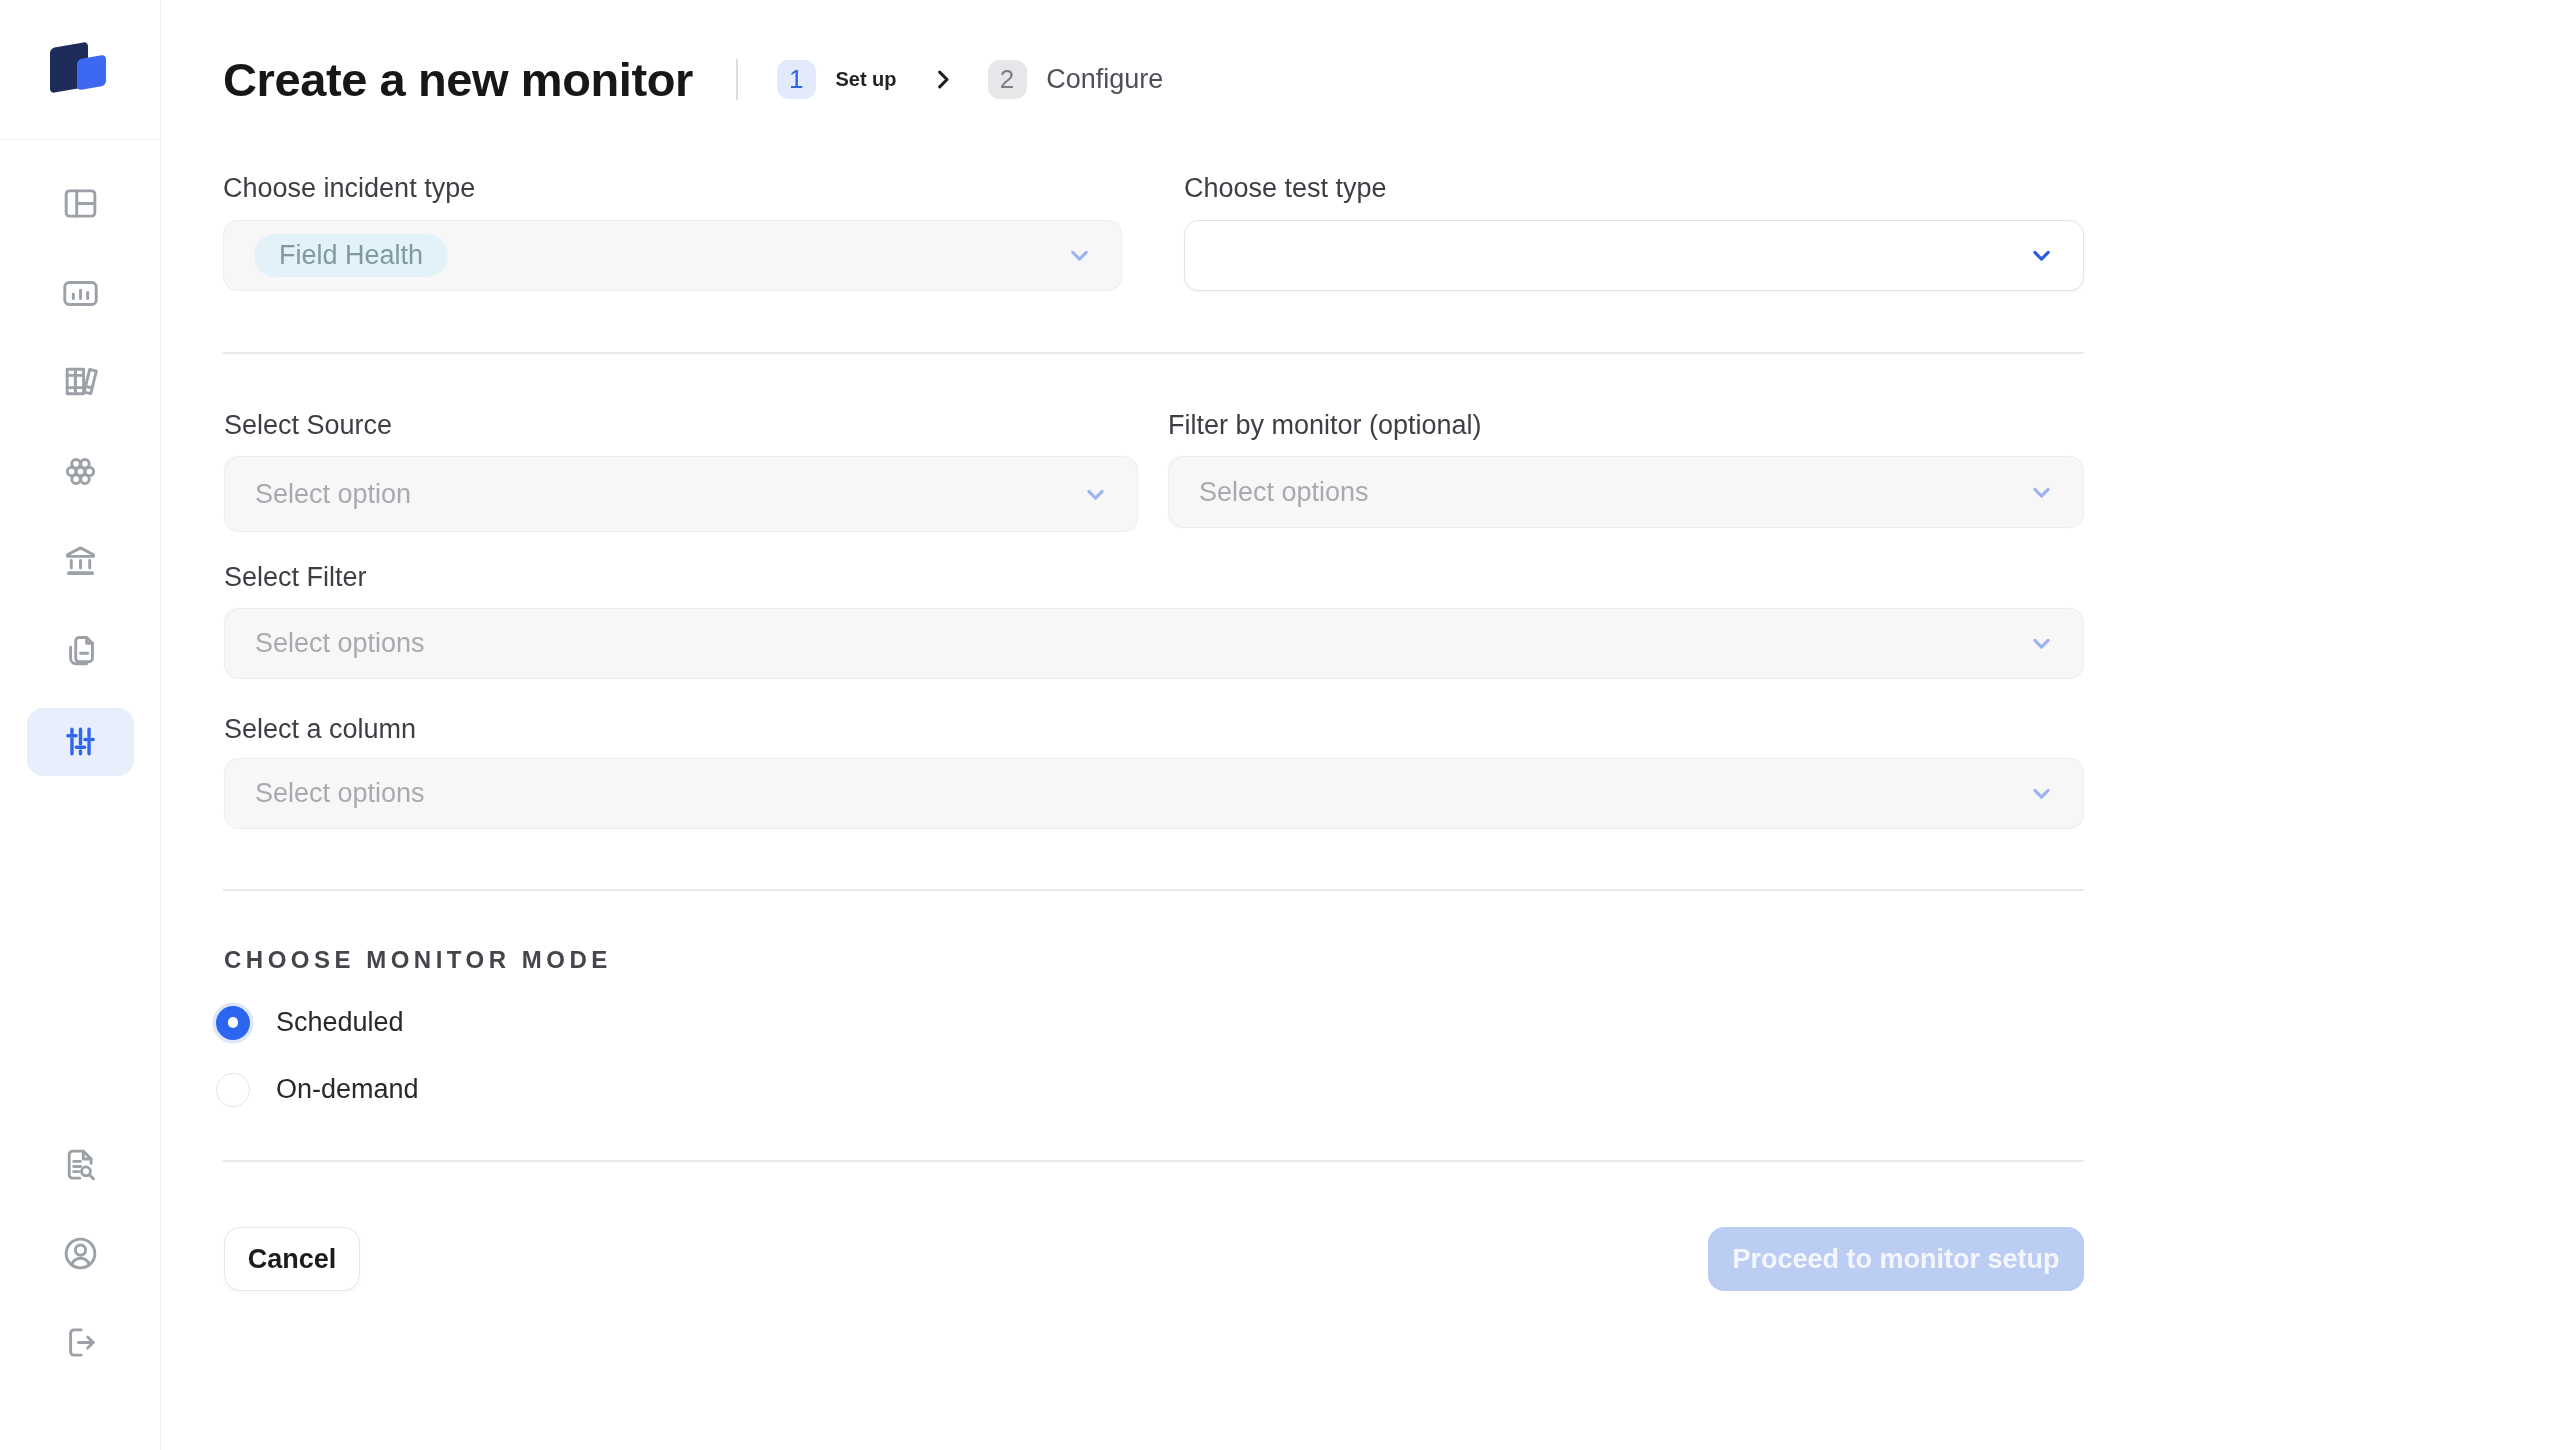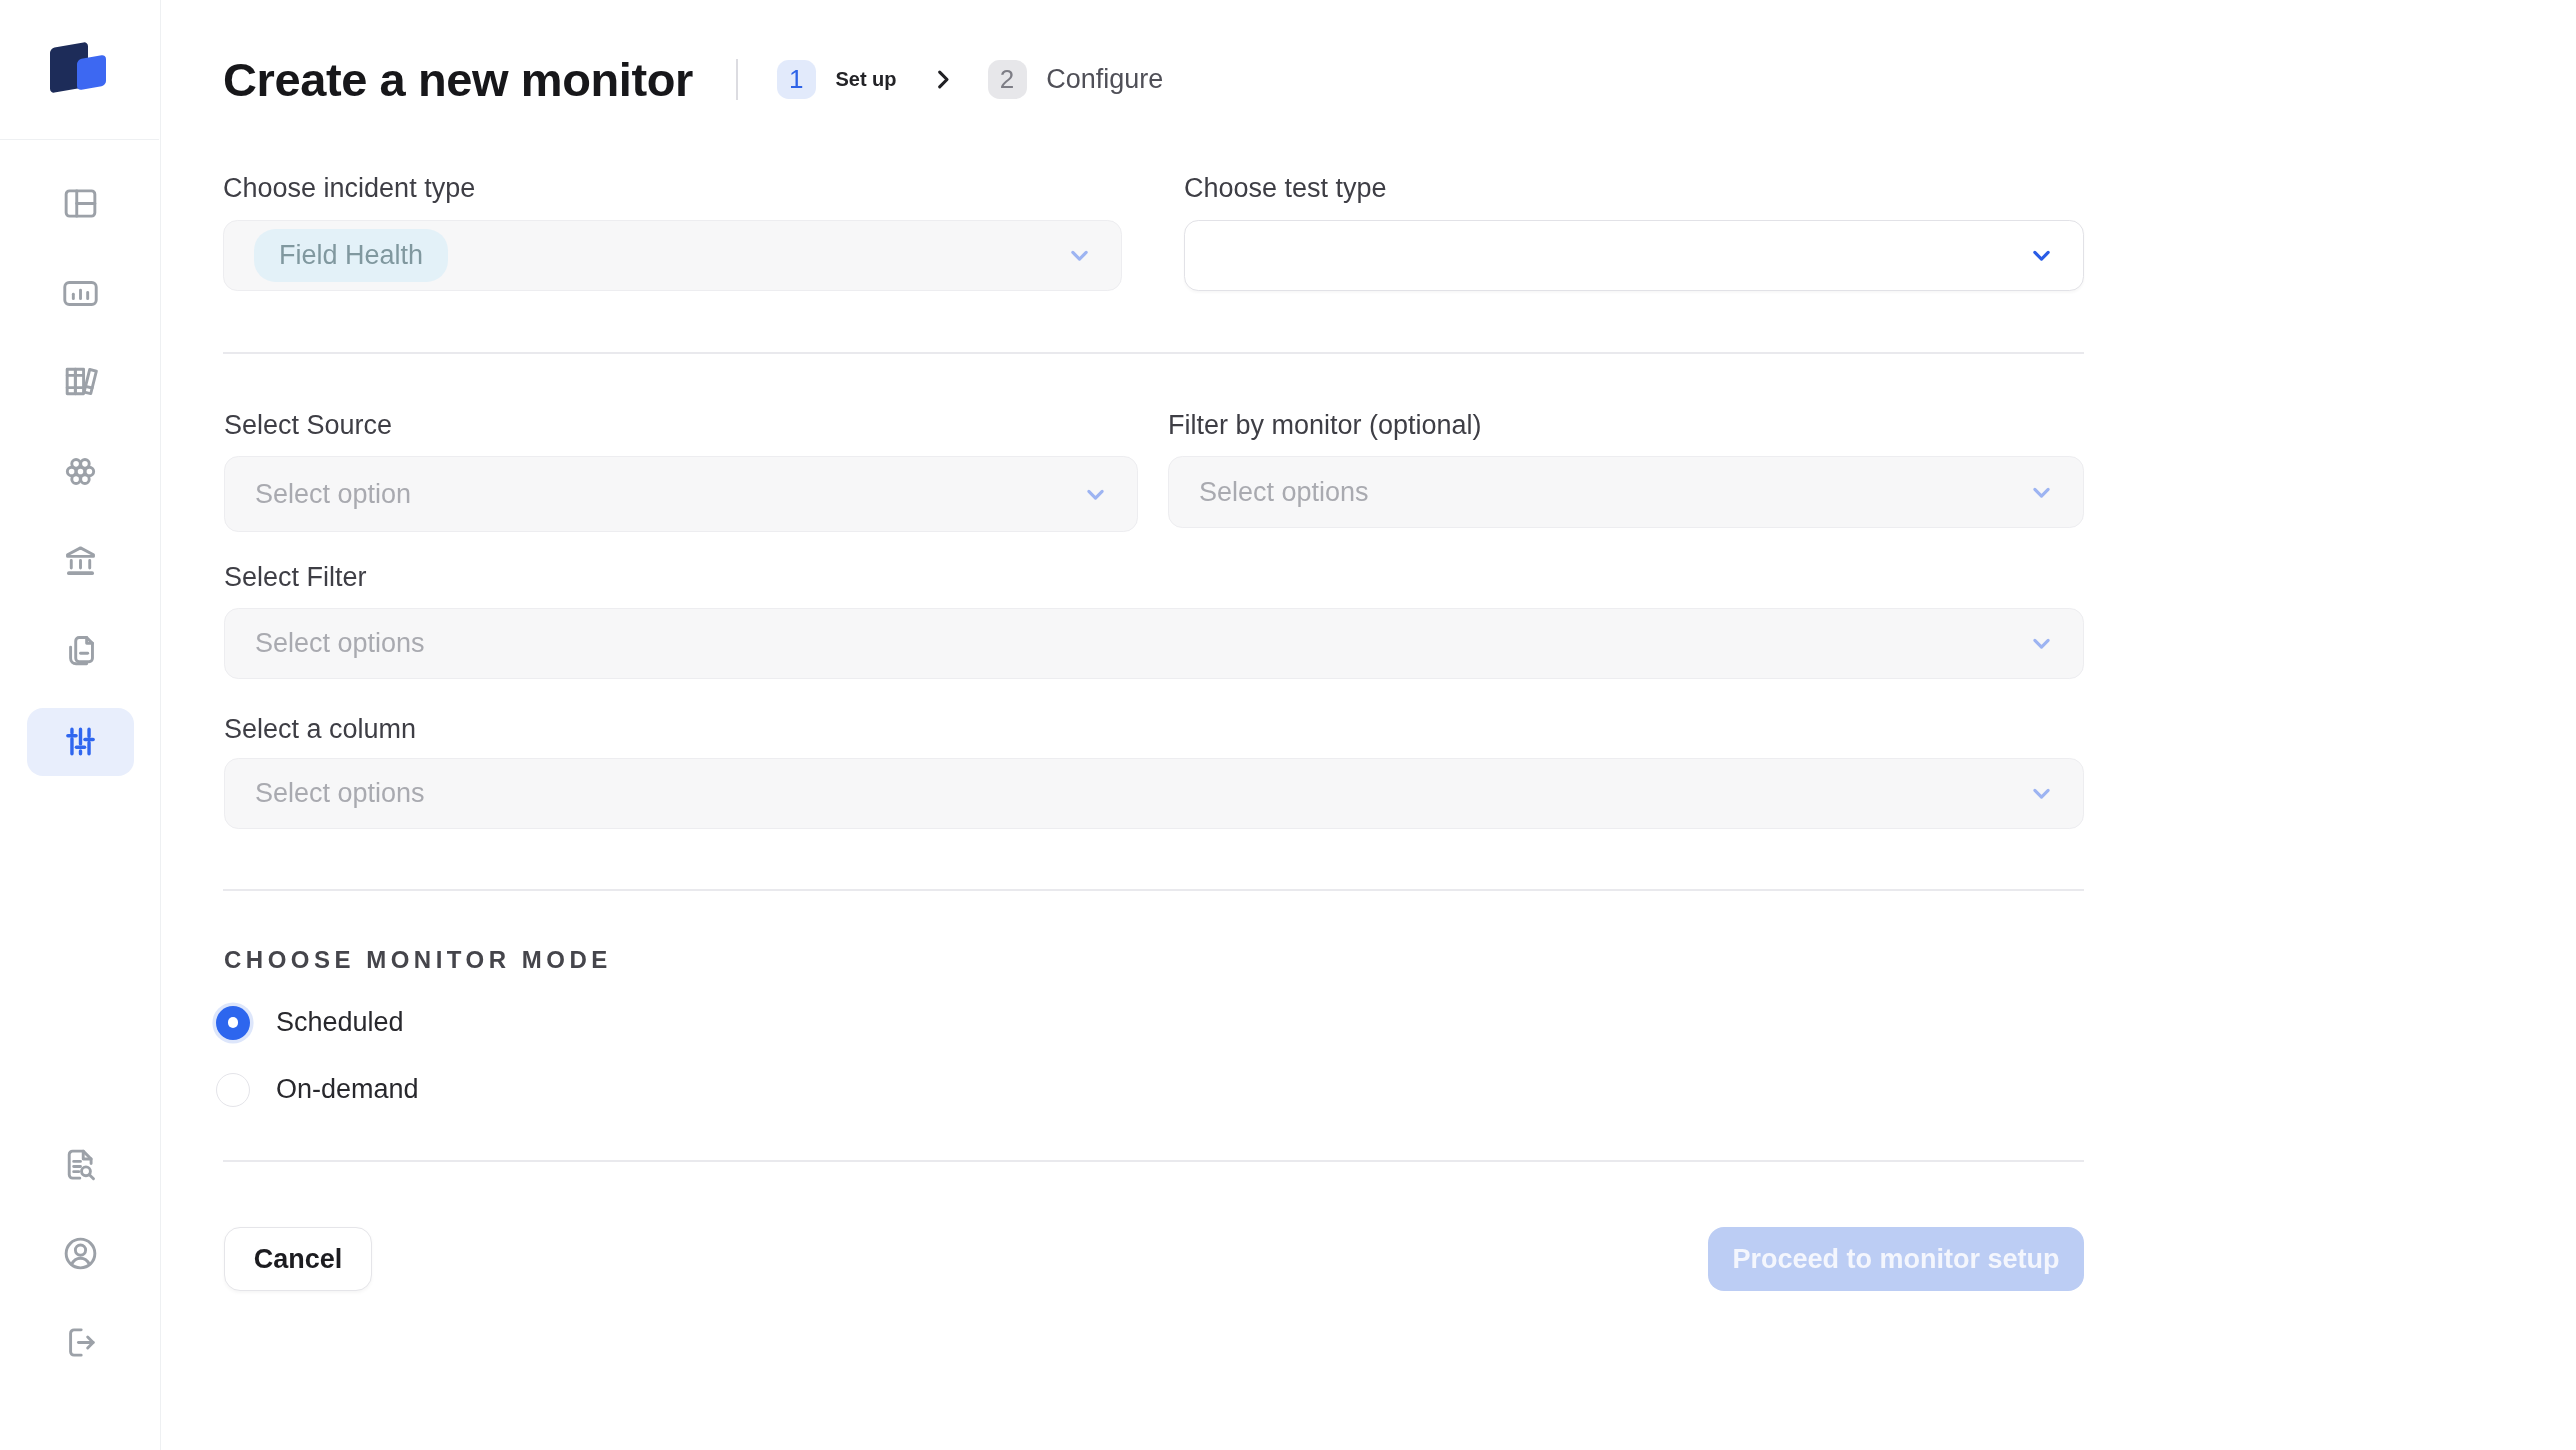--- a/index.html
+++ b/index.html
@@ -70,21 +70,21 @@
   }
   .select.gray { background:#f7f7f8; border:1.8px solid #ededf0; }
   .select.white { background:#ffffff; border:1.8px solid #e2e2e7; box-shadow:0 1.8px 2.7px rgba(0,0,0,0.03); }
   .select .chev { margin-left:auto; display:flex; }
   .chev svg { width:29px; height:29px; }
   .chev-light { fill:none; stroke:#9db4f2; stroke-width:2.6; stroke-linecap:round; stroke-linejoin:round; }
   .chev-vivid { fill:none; stroke:#2a5ce6; stroke-width:2.6; stroke-linecap:round; stroke-linejoin:round; }
   .placeholder { font-size:27px; color:#a9aab0; white-space:nowrap; }
   .chip {
     background:#e3f1f8; color:#80989f; font-size:27px;
-    height:53px; padding:0 25px; border-radius:21.5px;
+    height:43px; padding:0 25px; border-radius:21.5px;
     display:flex; align-items:center; white-space:nowrap;
   }
 
   .hdivider { position:absolute; left:62px; width:1861px; height:1.8px; background:#e9e9ed; }
 
   .mode-heading {
     position:absolute; left:63px; top:946px;
     font-size:24px; font-weight:700; letter-spacing:4.5px; color:#45454b; white-space:nowrap;
   }
   .radio-row { position:absolute; left:55px; display:flex; align-items:center; gap:26px; height:39px; cursor:pointer; }
@@ -99,21 +99,21 @@
   .radio-outer.unselected { background:#ffffff; border:1.8px solid #e4e4e9; }
   .radio-label { font-size:27px; color:#28282d; white-space:nowrap; }
 
   .btn {
     position:absolute; top:1227px; height:64px; border-radius:16px;
     display:flex; align-items:center; justify-content:center;
     font-size:27px; font-weight:700; font-family:"Liberation Sans", sans-serif;
     cursor:pointer; white-space:nowrap;
   }
   .btn-cancel {
-    left:63px; width:148px; background:#ffffff; color:#1c1c20;
+    left:63px; width:136px; background:#ffffff; color:#1c1c20;
     border:1.8px solid #e5e5e9; box-shadow:0 1.8px 3.6px rgba(0,0,0,0.04);
   }
   .btn-proceed {
     left:1547px; width:376px; background:#bccdf4; color:#f4f6fd; border:none;
   }
 </style>
 </head>
 <body>
 
 <aside class="sidebar">

